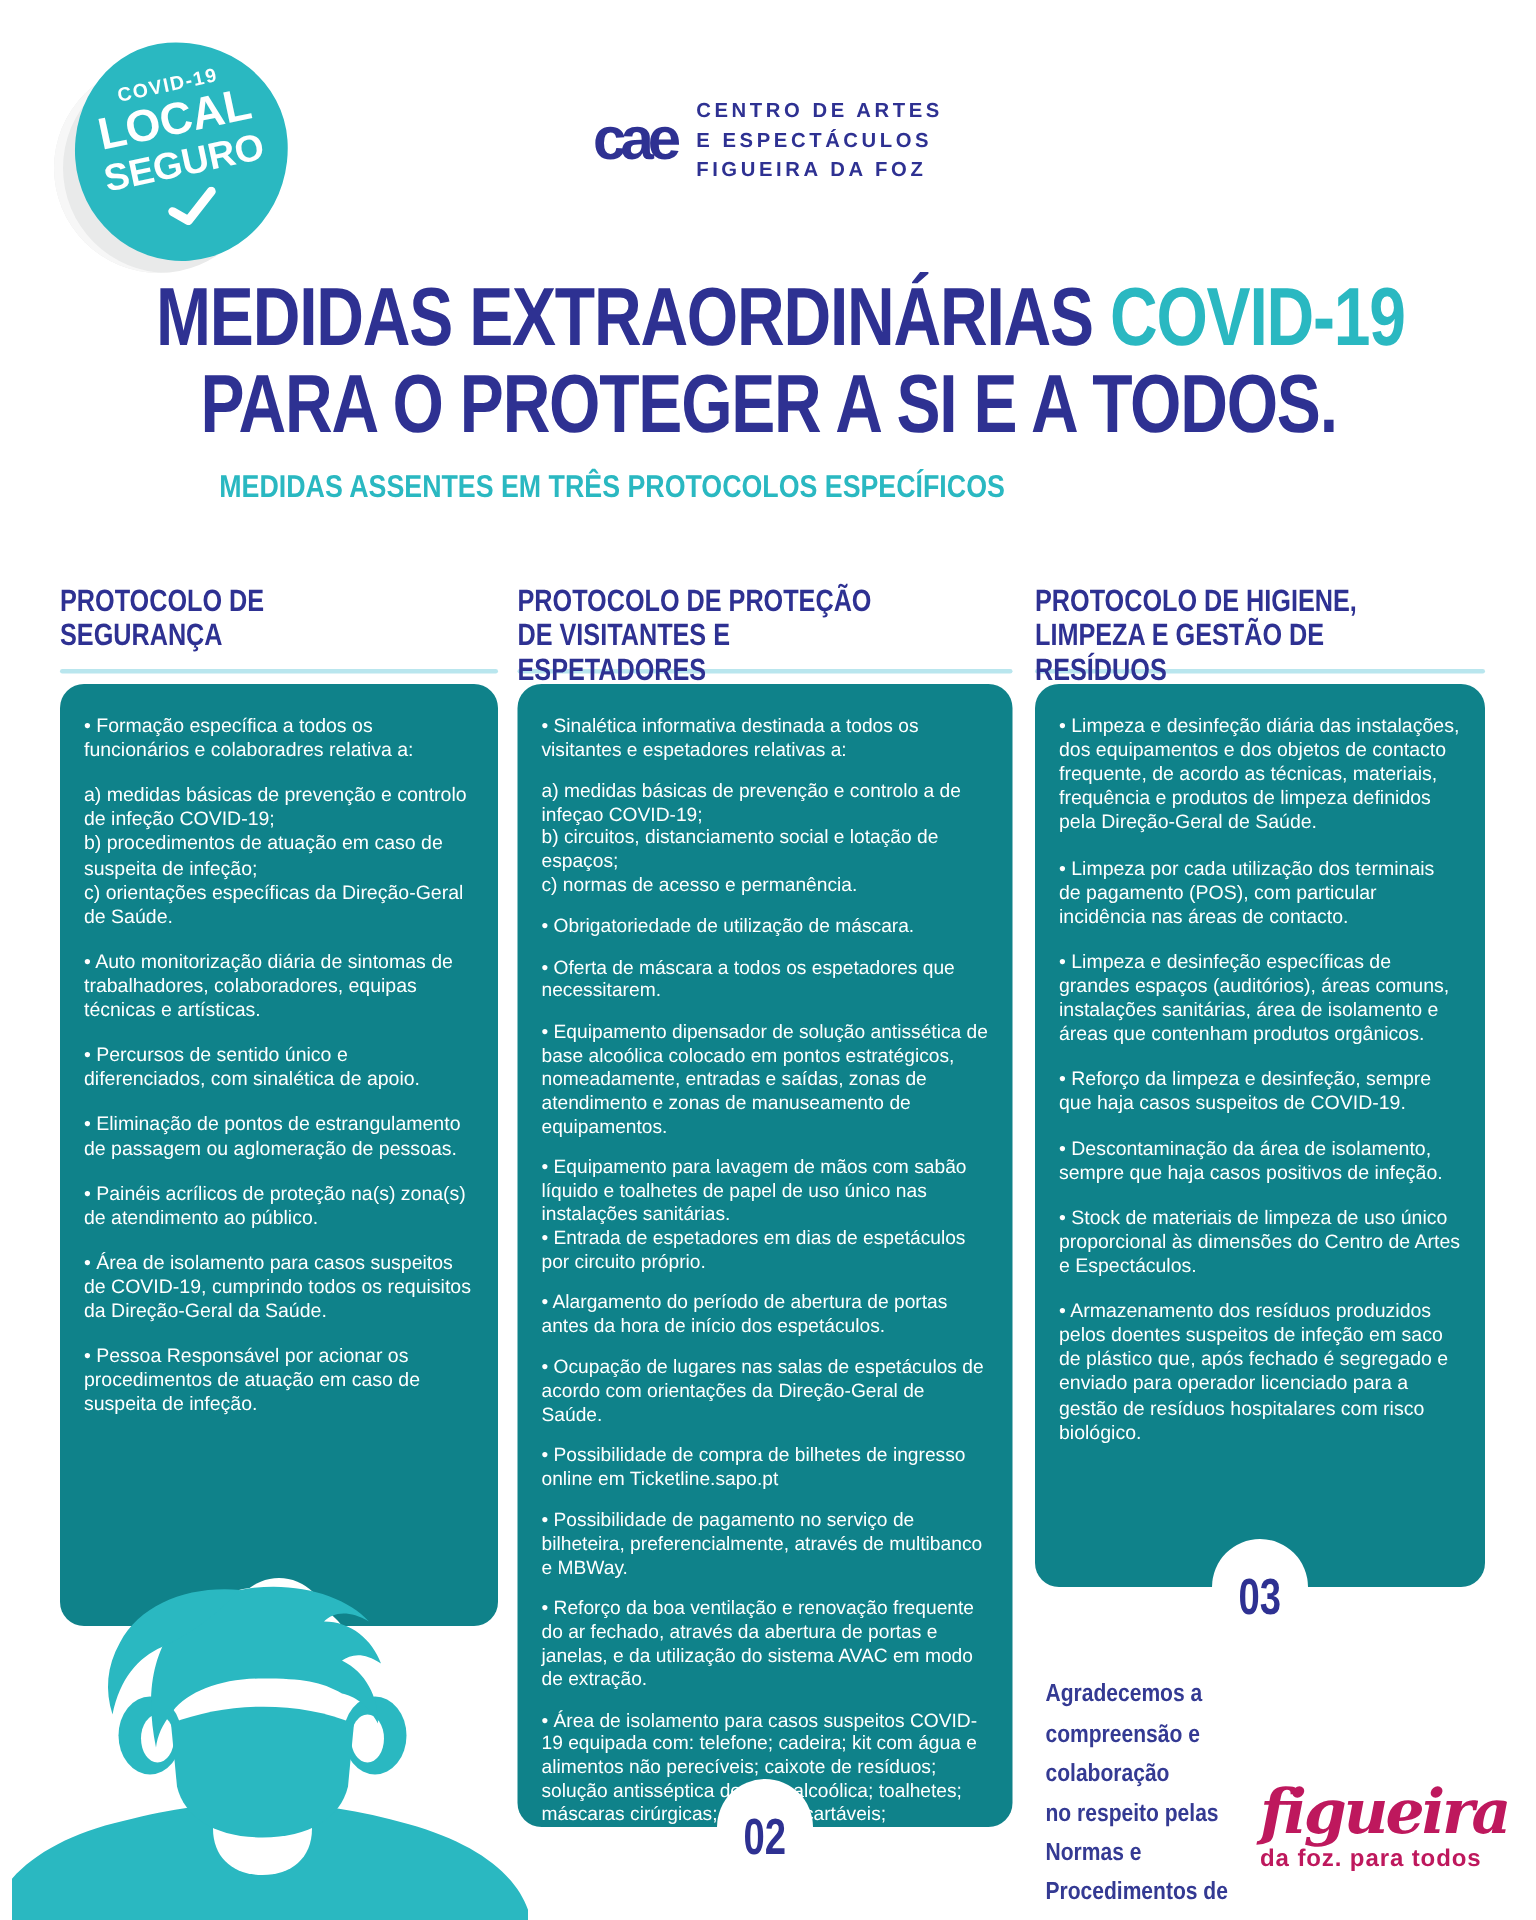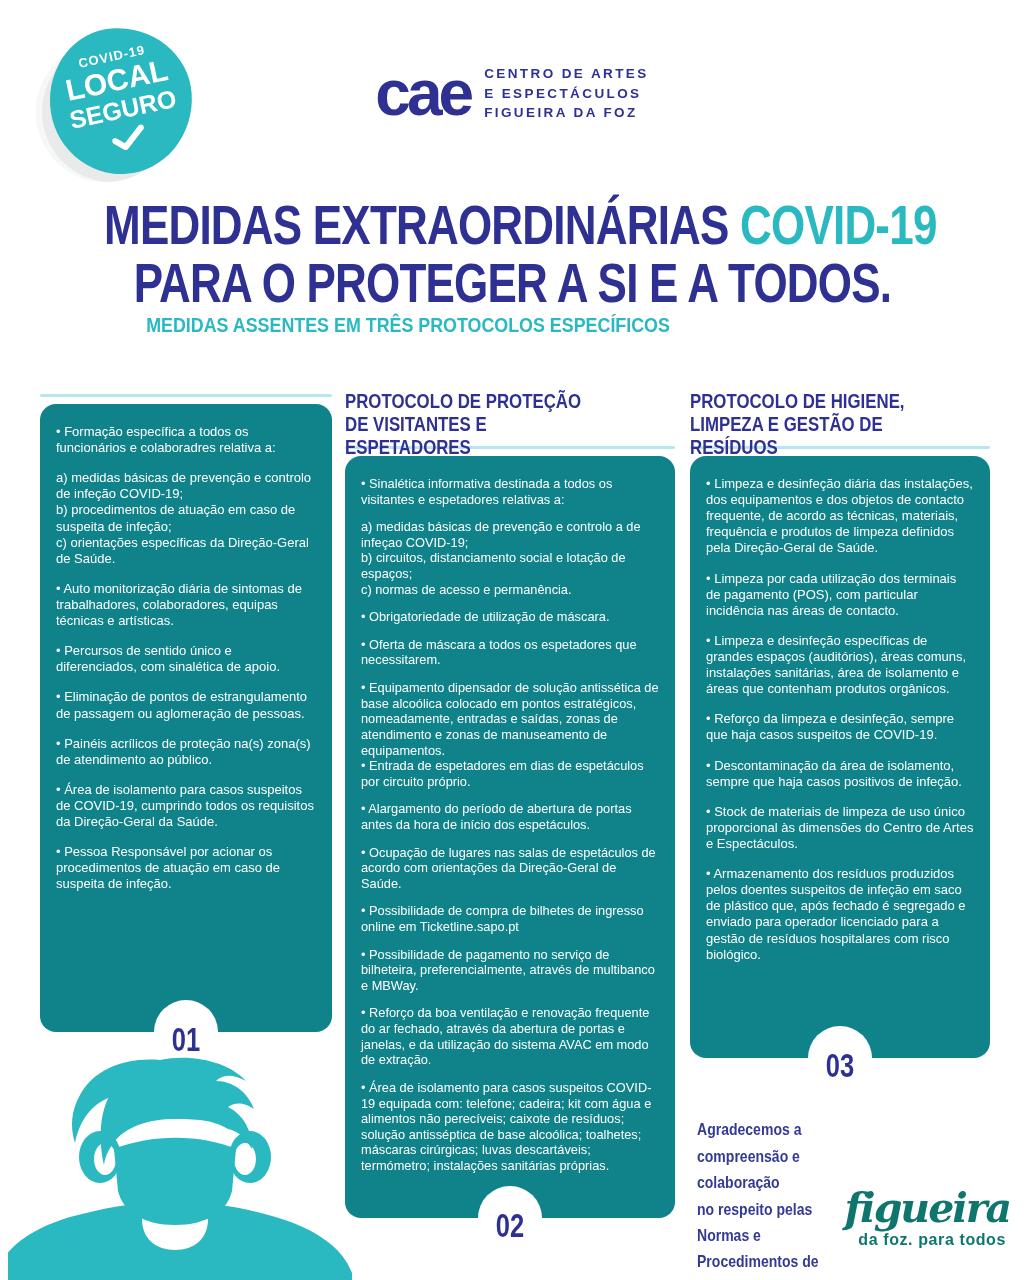--- a/index.html
+++ b/index.html
@@ -14,24 +14,24 @@
   .badge-blob{position:absolute;left:14px;top:0;width:142px;height:146px;border-radius:47% 53% 50% 50%/50% 48% 52% 50%;
     background:var(--teal);display:flex;flex-direction:column;align-items:center;justify-content:center;
     transform:rotate(-4deg);}
   .badge-inner{transform:rotate(-8deg);text-align:center;color:#fff;line-height:1;}
   .badge-l1{font-size:13px;font-weight:700;letter-spacing:1px;display:block;margin-bottom:3px;}
   .badge-l2{font-size:30px;font-weight:800;display:block;letter-spacing:0;}
   .badge-l3{font-size:25px;font-weight:800;display:block;margin-top:2px;}
   .badge-check{margin-top:6px;}
   
   .cae-logo{position:absolute;left:50%;top:64px;transform:translateX(-50%);display:flex;align-items:center;}
-  .cae-mark{font-size:64px;font-weight:800;color:var(--navy);letter-spacing:-4px;line-height:0.9;margin-right:14px;}
+  .cae-mark{font-size:40px;font-weight:800;color:var(--navy);letter-spacing:-4px;line-height:0.9;margin-right:14px;}
   .cae-lines{font-size:13.5px;font-weight:700;color:var(--navy);letter-spacing:2.4px;line-height:1.45;white-space:pre-line;}
   
-  .title-block{position:absolute;left:0;top:197px;width:1024px;text-align:center;color:var(--navy);}
+  .title-block{position:absolute;left:0;top:183px;width:1024px;text-align:center;color:var(--navy);}
   .title-line{font-size:55px;font-weight:800;line-height:1.05;letter-spacing:-1px;}
   .squeeze{display:inline-block;transform:scaleX(0.8);transform-origin:center;white-space:nowrap;}
   .teal-text{color:var(--teal);}
   .subtitle{position:absolute;left:0;top:313px;width:816px;text-align:center;color:var(--teal);
     font-size:21px;font-weight:700;}
   .subtitle .squeeze{transform:scaleX(0.85);}
   
   .column{position:absolute;top:390px;}
   .col-1{left:40px;width:292px;}
   .col-2{left:345px;width:330px;}
@@ -54,21 +54,21 @@
     background:#fff;border-radius:50%;display:flex;align-items:center;justify-content:center;}
   .num{margin-top:14px;color:var(--navy);font-size:34px;font-weight:800;display:inline-block;
     transform:scaleX(0.75);line-height:1;}
   
   .person{position:absolute;left:8px;top:1053px;width:344px;height:227px;}
   
   .thanks{position:absolute;left:697px;top:1090px;width:190px;color:#343a93;
     font-size:16.5px;font-weight:700;line-height:1.6;}
   .thanks .squeezeL{display:inline-block;transform:scaleX(0.85);transform-origin:left top;white-space:pre-line;}
   
-  .figueira{position:absolute;left:840px;top:1188px;width:170px;text-align:right;color:#0f766e;}
+  .figueira{position:absolute;left:840px;top:1188px;width:170px;text-align:left;color:#be185d;}
   .fig-script{font-family:"DejaVu Serif", serif;font-style:italic;font-weight:800;font-size:41px;
     letter-spacing:-2px;line-height:1;}
   .fig-tag{font-size:16px;font-weight:700;letter-spacing:0.6px;margin-top:2px;padding-right:4px;}
   :root{--navy:#2e3192;--teal:#2ab8c1;--boxteal:#0f828a;}
 </style>
 </head>
 <body>
 
 <div>
 
@@ -101,20 +101,21 @@
     </div>
     <div class="title-line">
       <span class="squeeze">PARA O PROTEGER A SI E A TODOS.</span>
     </div>
   </div>
   <div class="subtitle">
     <span class="squeeze">MEDIDAS ASSENTES EM TRÊS PROTOCOLOS ESPECÍFICOS</span>
   </div>
 
   <div class="column col-1">
+    <div class="col-header"><span>PROTOCOLO DE SEGURANÇA</span></div>
     <div class="underline"></div>
     <div class="box">
       <div class="box-content">
           <p class="blk">• Formação específica a todos os funcionários e colaboradres relativa a:</p>
           <p class="blk sp">a) medidas básicas de prevenção e controlo de infeção COVID-19;
 b) procedimentos de atuação em caso de suspeita de infeção;
 c) orientações específicas da Direção-Geral de Saúde.</p>
           <p class="blk sp">• Auto monitorização diária de sintomas de trabalhadores, colaboradores, equipas técnicas e artísticas.</p>
           <p class="blk sp">• Percursos de sentido único e diferenciados, com sinalética de apoio.</p>
           <p class="blk sp">• Eliminação de pontos de estrangulamento de passagem ou aglomeração de pessoas.</p>
@@ -134,20 +135,21 @@
     <div class="underline"></div>
     <div class="box">
       <div class="box-content">
           <p class="blk">• Sinalética informativa destinada a todos os visitantes e espetadores relativas a:</p>
           <p class="blk sp">a) medidas básicas de prevenção e controlo a de infeçao COVID-19;
 b) circuitos, distanciamento social e lotação de espaços;
 c) normas de acesso e permanência.</p>
           <p class="blk sp">• Obrigatoriedade de utilização de máscara.</p>
           <p class="blk sp">• Oferta de máscara a todos os espetadores que necessitarem.</p>
           <p class="blk sp">• Equipamento dipensador de solução antissética de base alcoólica colocado em pontos estratégicos, nomeadamente, entradas e saídas, zonas de atendimento e zonas de manuseamento de equipamentos.</p>
+          <p class="blk sp">• Equipamento para lavagem de mãos com sabão líquido e toalhetes de papel de uso único nas instalações sanitárias.</p>
           <p class="blk">• Entrada de espetadores em dias de espetáculos por circuito próprio.</p>
           <p class="blk sp">• Alargamento do período de abertura de portas antes da hora de início dos espetáculos.</p>
           <p class="blk sp">• Ocupação de lugares nas salas de espetáculos de acordo com orientações da Direção-Geral de Saúde.</p>
           <p class="blk sp">• Possibilidade de compra de bilhetes de ingresso online em Ticketline.sapo.pt</p>
           <p class="blk sp">• Possibilidade de pagamento no serviço de bilheteira, preferencialmente, através de multibanco e MBWay.</p>
           <p class="blk sp">• Reforço da boa ventilação e renovação frequente do ar fechado, através da abertura de portas e janelas, e da utilização do sistema AVAC em modo de extração.</p>
           <p class="blk sp">• Área de isolamento para casos suspeitos COVID-19 equipada com: telefone; cadeira; kit com água e alimentos não perecíveis; caixote de resíduos; solução antisséptica de base alcoólica; toalhetes; máscaras cirúrgicas; luvas descartáveis; termómetro; instalações sanitárias próprias.</p>
         </div>
       <div class="notch">
         <span class="num">02</span>

